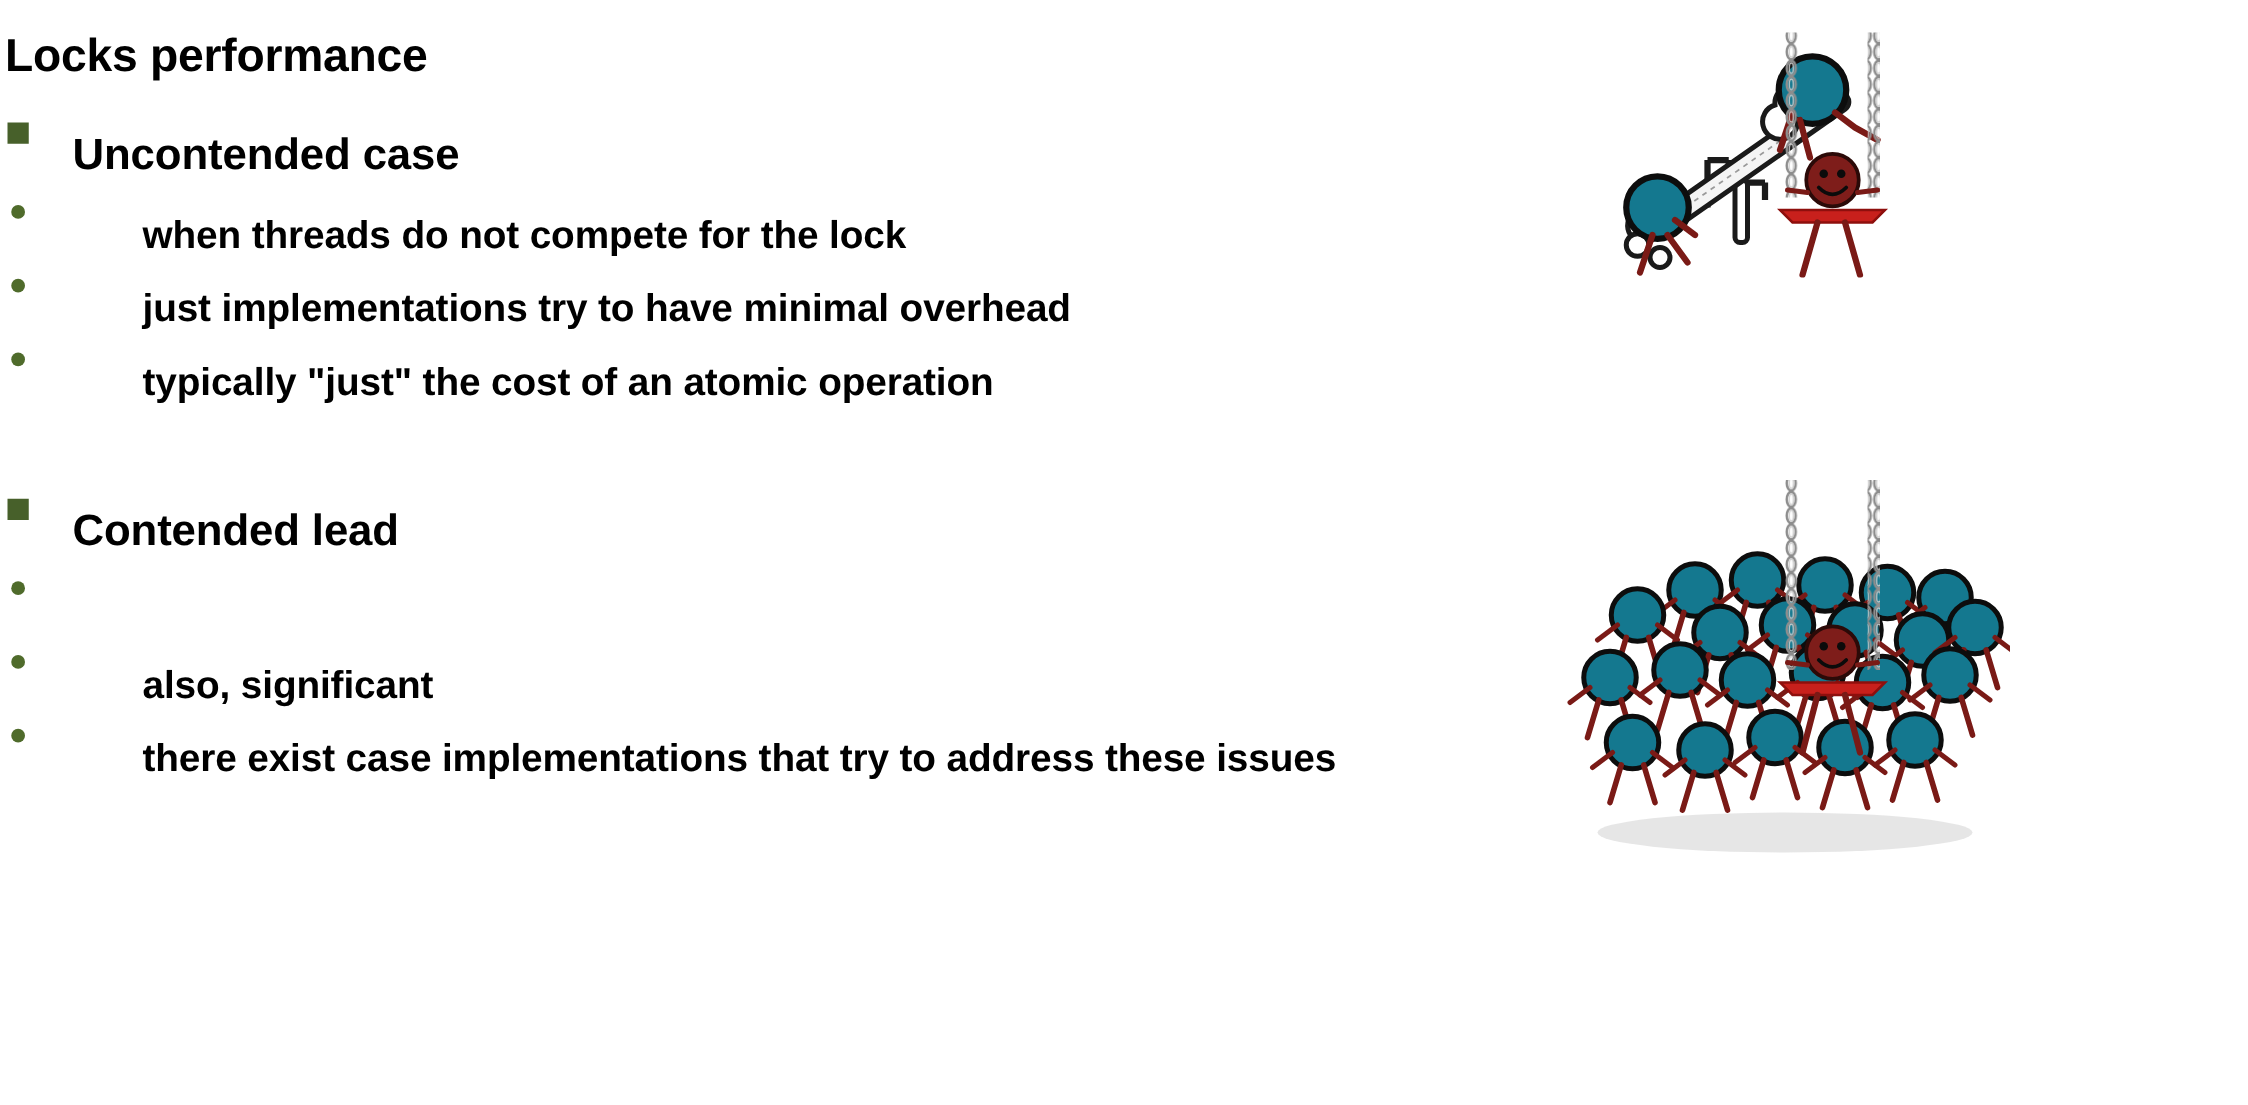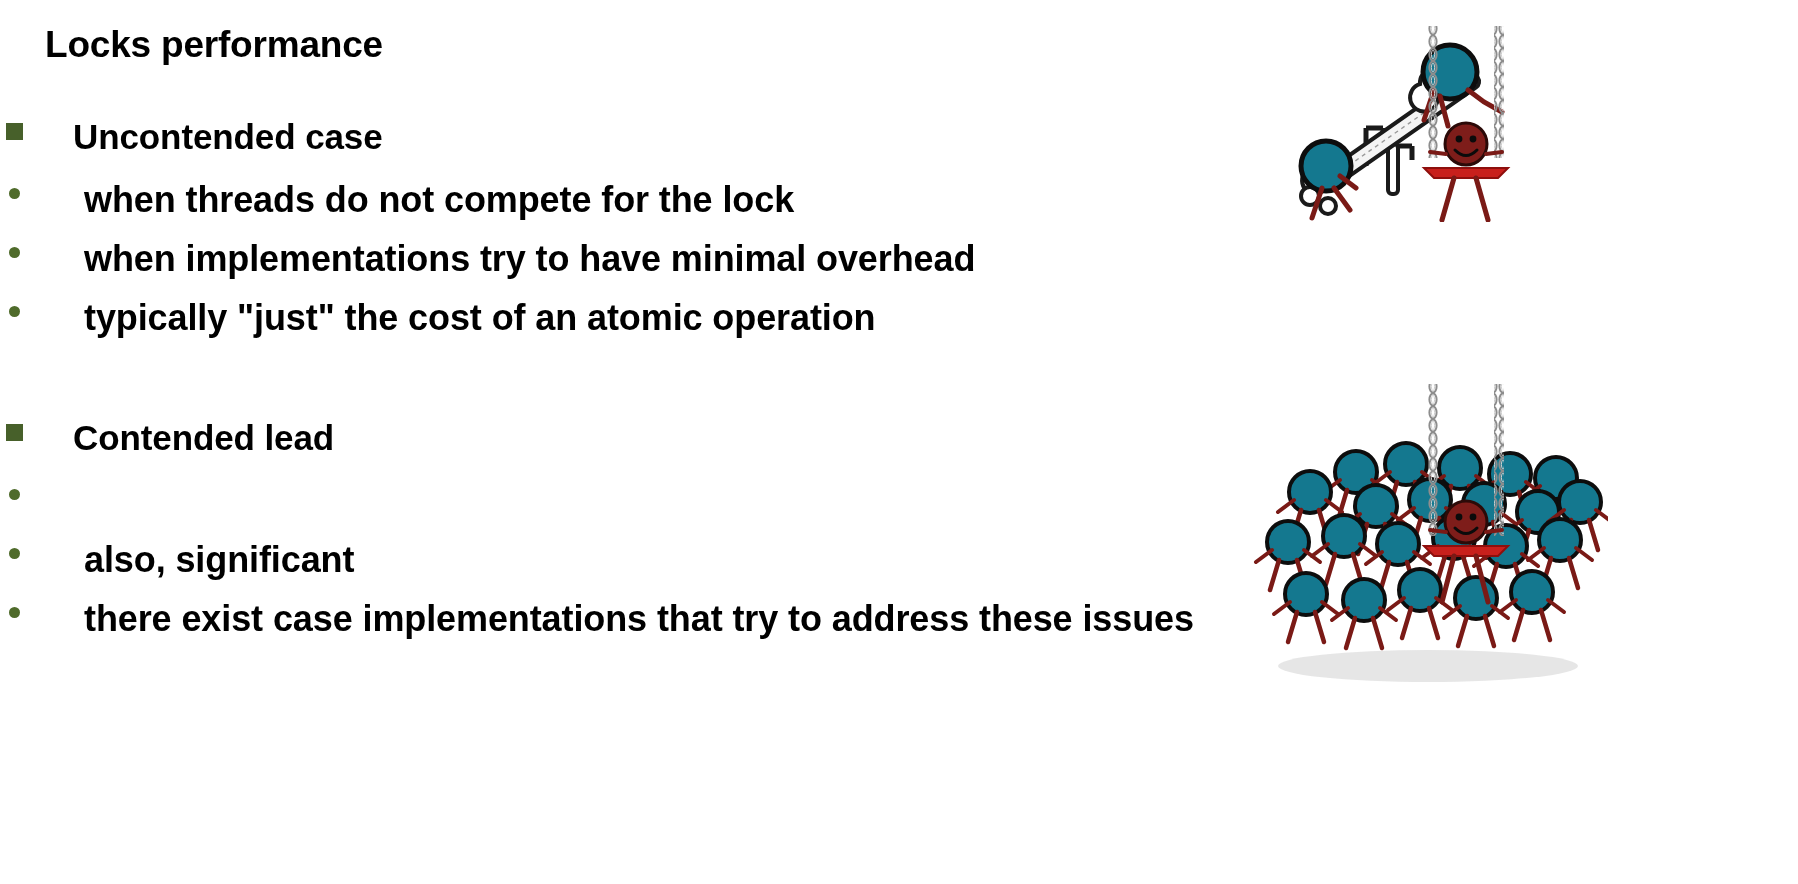--- a/index.html
+++ b/index.html
@@ -23,37 +23,35 @@
   
   .slide-title {
     position: absolute;
     left: 4px;
     top: 24px;
     font-size: 37px;
     font-weight: bold;
     color: #000000;
     letter-spacing: -0.2px;
     white-space: nowrap;
-    margin-left: 41px;
   }
 
   
   .body-list {
     position: absolute;
     left: 0px;
     top: 104px;
     width: 1300px;
   }
 
   .bullet-row {
     position: relative;
     display: flex;
-    align-items: center;
+    align-items: flex-start;
     white-space: nowrap;
-    gap: 15px;
   }
 
   
   .lvl1 {
     height: 66px;
   }
   .lvl1 .marker {
     display: inline-block;
     width: 17px;
     height: 17px;
@@ -81,24 +79,25 @@
     height: 11px;
     border-radius: 50%;
     background: #4f6b2b;
     margin-left: 9px;
     margin-right: 49px;
     flex: 0 0 auto;
     position: relative;
     top: -6px;
   }
   .lvl2 .btext {
-    font-size: 36px;
+    font-size: 31px;
     font-weight: bold;
     color: #000000;
     letter-spacing: -0.1px;
+    margin-left: 45px;
   }
 
   .spacer {
     height: 58px;
   }
 
   
   .art {
     position: absolute;
     pointer-events: none;
@@ -122,21 +121,21 @@
       <span class="btext">Uncontended case</span>
     </div>
 
     <div class="bullet-row lvl2">
       <span class="marker"></span>
       <span class="btext">when threads do not compete for the lock</span>
     </div>
 
     <div class="bullet-row lvl2">
       <span class="marker"></span>
-      <span class="btext">when implementations try to have minimal overhead</span>
+      <span class="btext">just implementations try to have minimal overhead</span>
     </div>
 
     <div class="bullet-row lvl2">
       <span class="marker"></span>
       <span class="btext">typically "just" the cost of an atomic operation</span>
     </div>
 
     <div class="spacer"></div>
 
     <div class="bullet-row lvl1">

